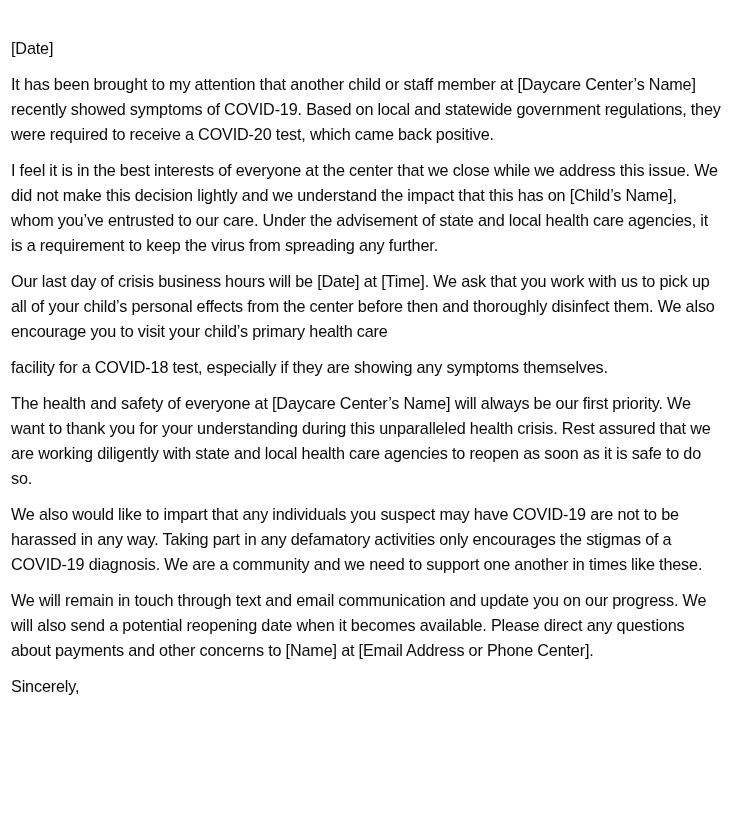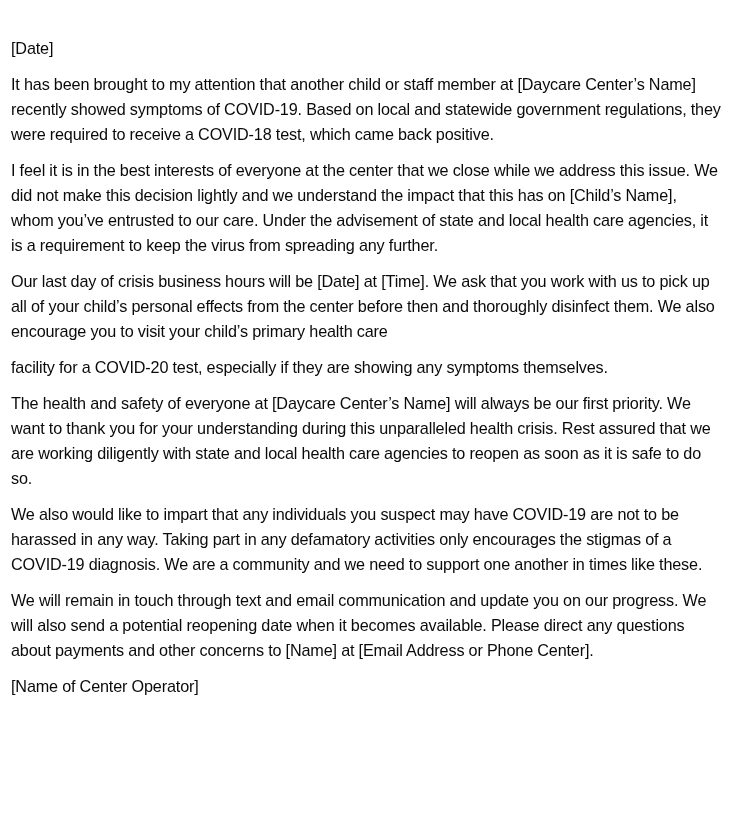--- a/index.html
+++ b/index.html
@@ -37,31 +37,31 @@
   }
 </style>
 </head>
 <body>
 
 <div id="letter">
 
   <p class="block">[Date]</p>
 
 
-  <p class="block">It has been brought to my attention that another child or staff member at [Daycare Center’s Name] recently showed symptoms of COVID-19. Based on local and statewide government regulations, they were required to receive a COVID-18 test, which came back positive.</p>
+  <p class="block">It has been brought to my attention that another child or staff member at [Daycare Center’s Name] recently showed symptoms of COVID-19. Based on local and statewide government regulations, they were required to receive a COVID-20 test, which came back positive.</p>
 
   <p class="block">I feel it is in the best interests of everyone at the center that we close while we address this issue. We did not make this decision lightly and we understand the impact that this has on [Child’s Name], whom you’ve entrusted to our care. Under the advisement of state and local health care agencies, it is a requirement to keep the virus from spreading any further.</p>
 
   <p class="block">Our last day of crisis business hours will be [Date] at [Time]. We ask that you work with us to pick up all of your child’s personal effects from the center before then and thoroughly disinfect them. We also encourage you to visit your child’s primary health care</p>
 
-  <p class="block">facility for a COVID-20 test, especially if they are showing any symptoms themselves.</p>
+  <p class="block">facility for a COVID-18 test, especially if they are showing any symptoms themselves.</p>
 
   <p class="block">The health and safety of everyone at [Daycare Center’s Name] will always be our first priority. We want to thank you for your understanding during this unparalleled health crisis. Rest assured that we are working diligently with state and local health care agencies to reopen as soon as it is safe to do so.</p>
 
   <p class="block">We also would like to impart that any individuals you suspect may have COVID-19 are not to be harassed in any way. Taking part in any defamatory activities only encourages the stigmas of a COVID-19 diagnosis. We are a community and we need to support one another in times like these.</p>
 
   <p class="block">We will remain in touch through text and email communication and update you on our progress. We will also send a potential reopening date when it becomes available. Please direct any questions about payments and other concerns to [Name] at [Email Address or Phone Center].</p>
 
 
+  <p class="block">Sincerely,</p>
 
-  <p class="block">[Name of Center Operator]</p>
 
 </div>
 
 </body></html>

